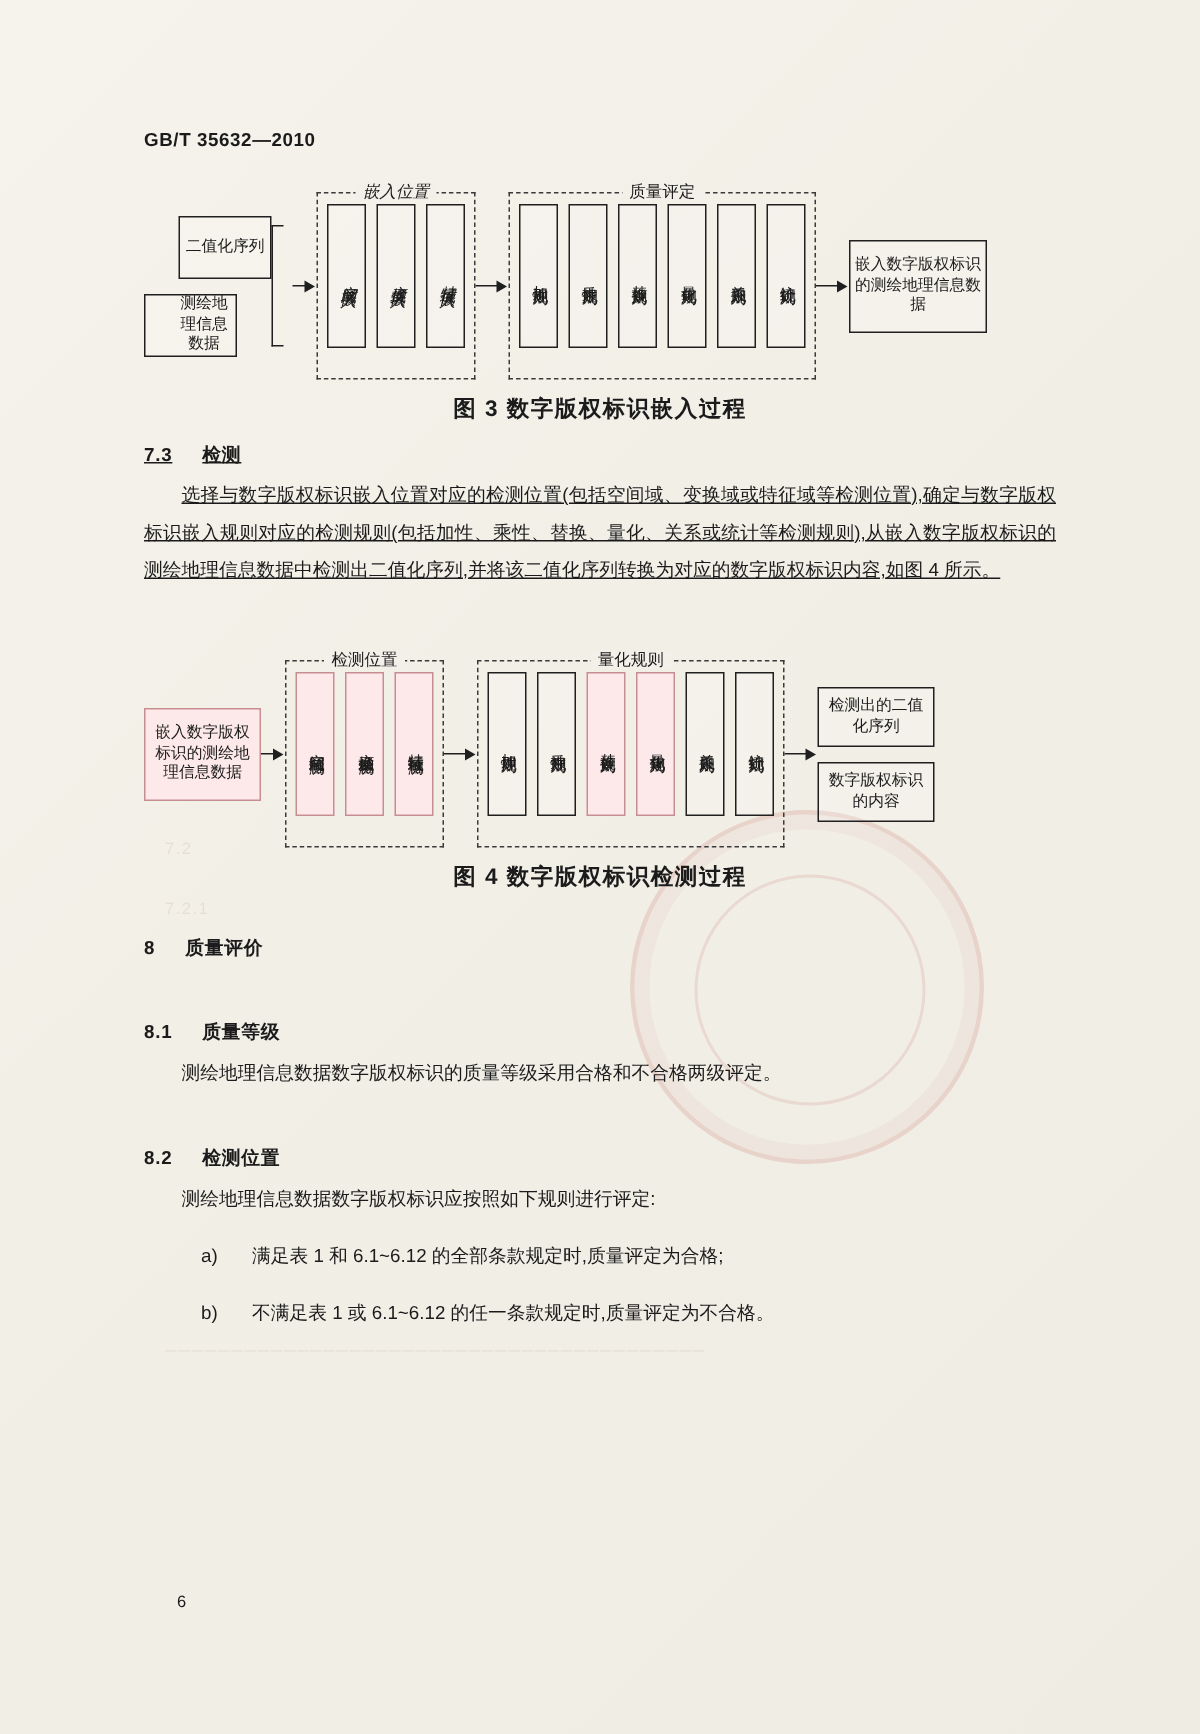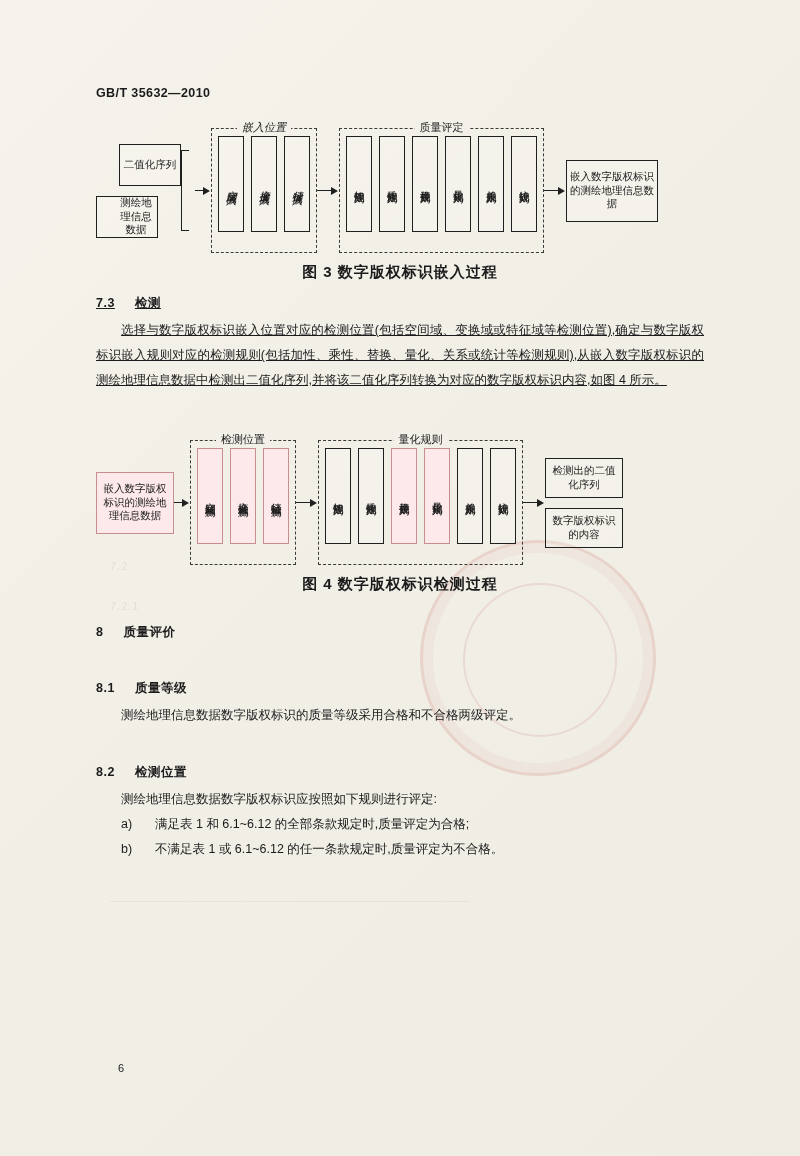--- a/index.html
+++ b/index.html
@@ -183,21 +183,21 @@
     font-size: 12.5px;
     line-height: 2.0;
     margin: 6px 0 0 0;
     text-align: justify;
     text-justify: inter-ideograph;
   }
   p.indent { text-indent: 25px; }
   .list-item {
     font-size: 12.5px;
     line-height: 2.0;
-    margin: 0;
+    margin: 13px;
     padding-left: 25px;
     text-indent: 0;
   }
   .list-item .lbl { display: inline-block; width: 34px; }
 </style>
 </head>
 <body>
 
 <div class="page">
 

